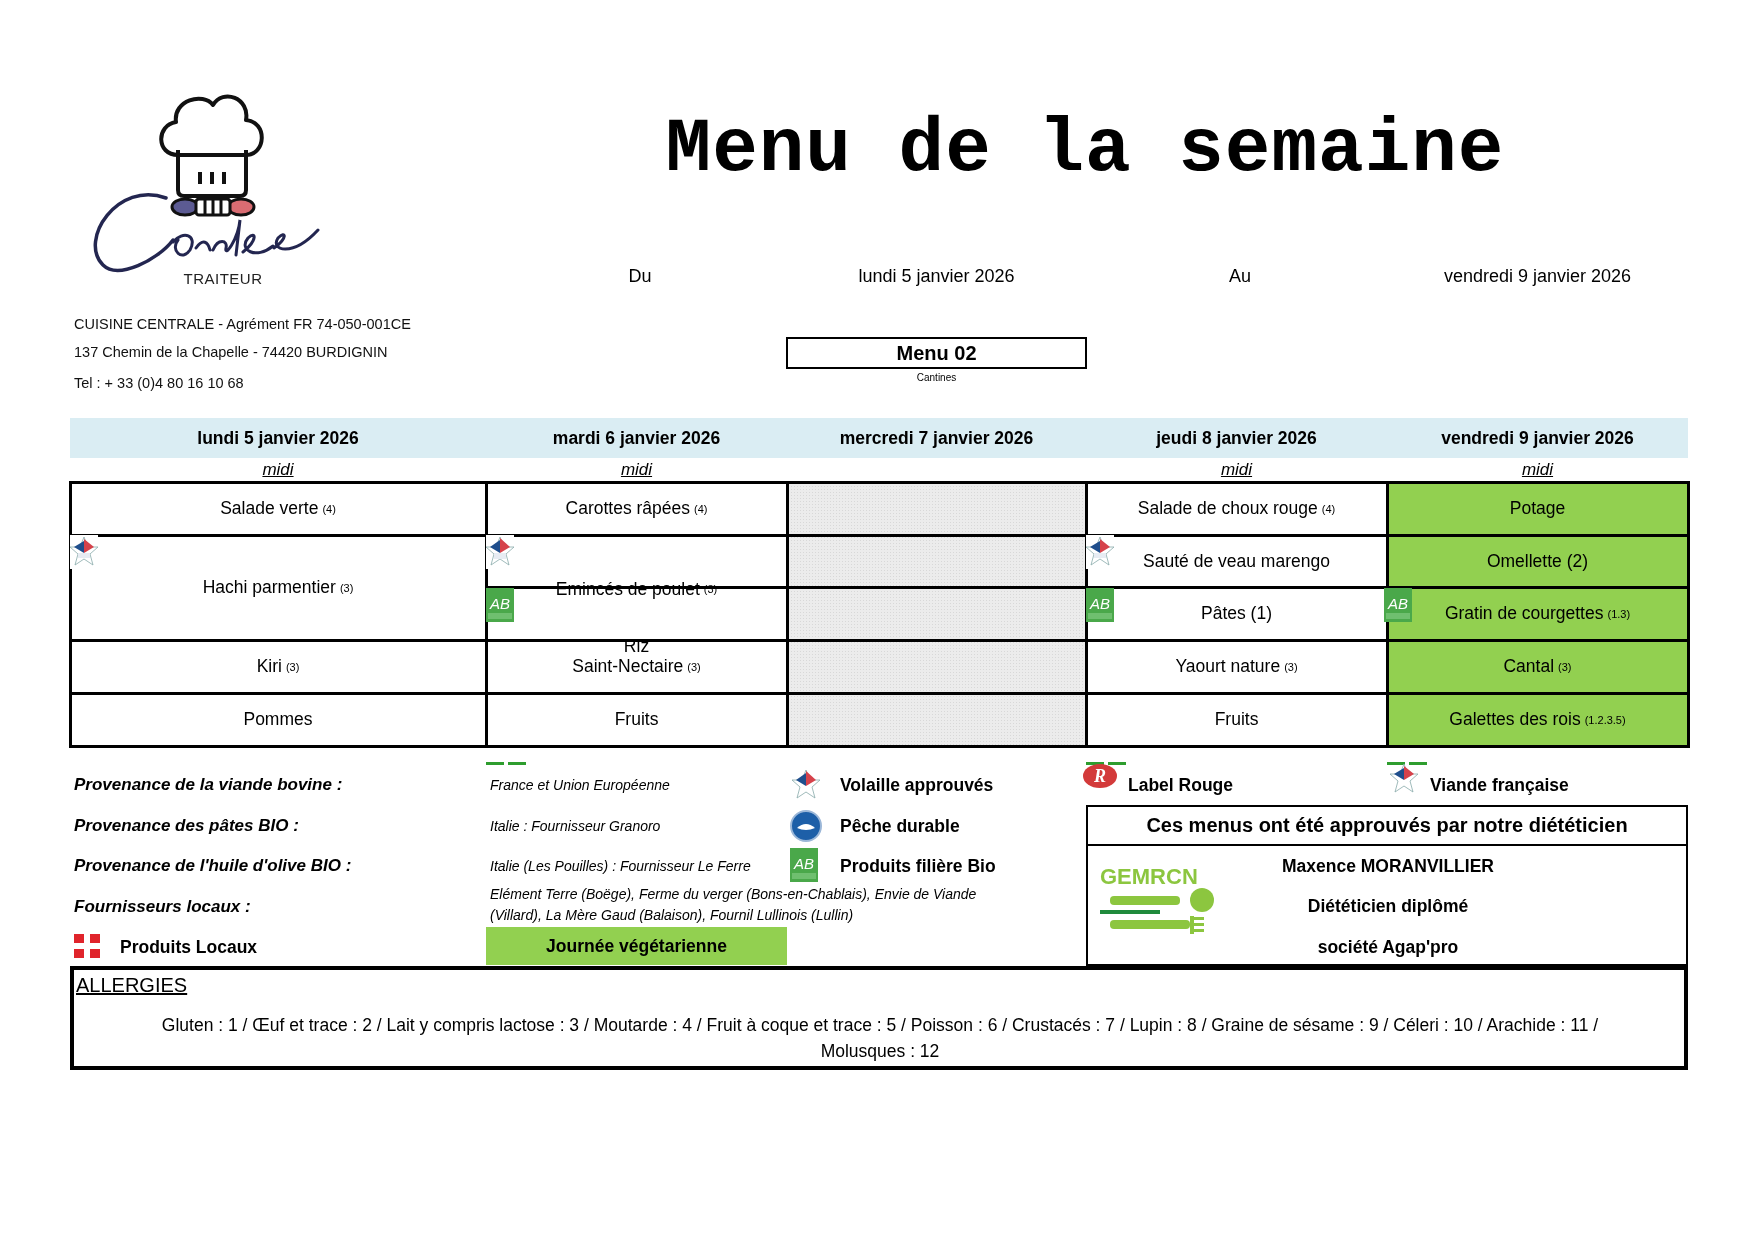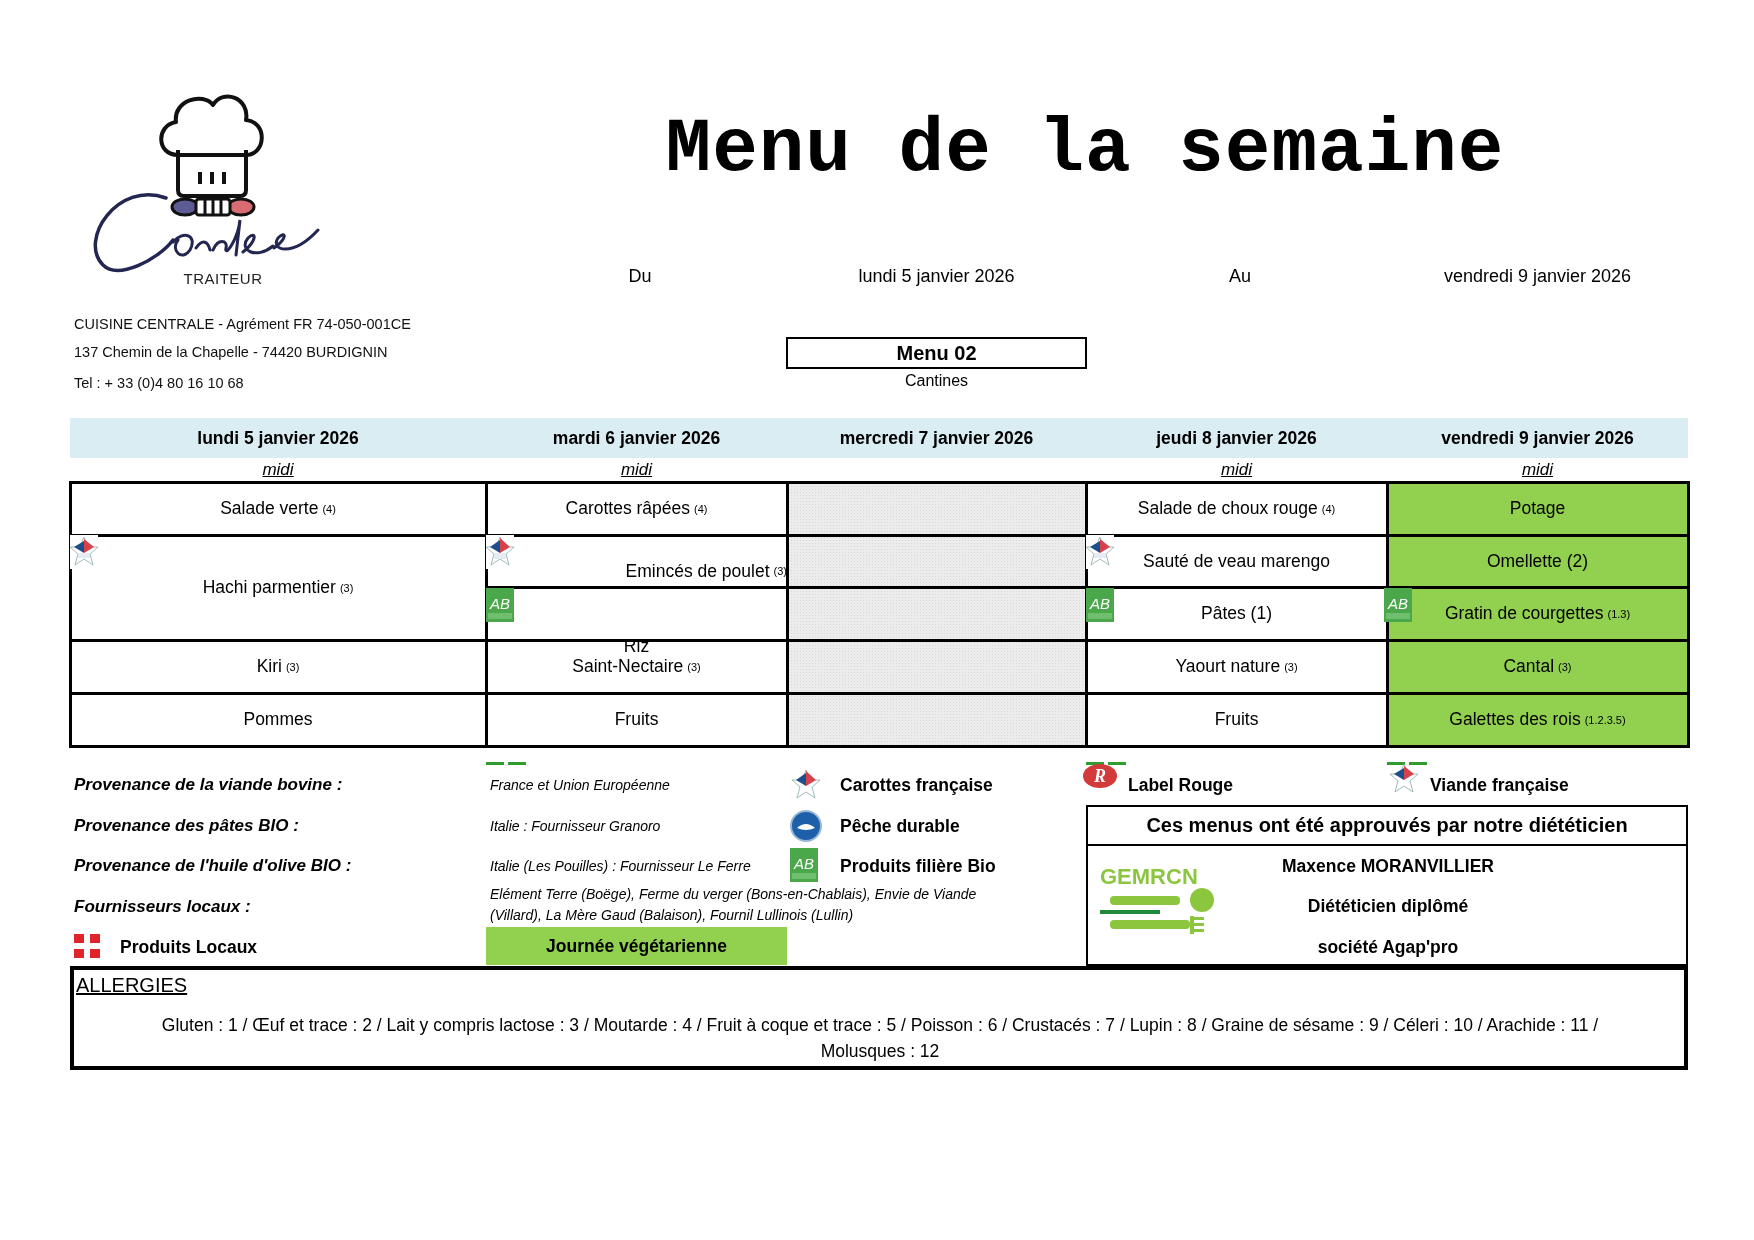--- a/index.html
+++ b/index.html
@@ -4,21 +4,21 @@
 <style>
   html,body{margin:0;padding:0;background:#fff;}
   body{width:1754px;height:1240px;position:relative;overflow:hidden;font-family:"Liberation Sans",sans-serif;color:#000;}
   .abs{position:absolute;}
   
   #logo{left:78px;top:70px;width:290px;height:220px;}
   .company{left:74px;font-size:14.5px;color:#111;}
   #title{left:620px;top:112px;width:930px;font-family:"Liberation Mono",monospace;font-weight:bold;font-size:76px;letter-spacing:1px;text-align:center;line-height:1;}
   .range{top:266px;font-size:18px;font-weight:normal;text-align:center;}
   #menu-box{left:786px;top:337px;width:297px;height:28px;border:2px solid #000;font-size:20px;font-weight:bold;text-align:center;line-height:28px;}
-  #menu-sub{left:786px;top:372px;width:301px;font-size:16px;text-align:center;}
+  #menu-sub{left:786px;top:372px;width:301px;font-size:10px;text-align:center;}
   
   #band{left:70px;top:418px;width:1618px;height:40px;background:#daedf3;}
   .dayhead{top:418px;height:40px;line-height:40px;font-size:17.5px;font-weight:bold;text-align:center;}
   .midi{top:458px;height:24px;line-height:24px;font-size:17px;font-style:italic;text-decoration:underline;text-align:center;}
   
   .cell{box-sizing:border-box;display:flex;align-items:center;justify-content:center;font-size:17.5px;text-align:center;}
   .cell small{font-size:11px;margin-left:4px;}
   .grey{background:#ececec;background-image:radial-gradient(#d8d8d8 0.6px,transparent 0.7px);background-size:3px 3px;}
   .green{background:#92d050;}
   .hl{position:absolute;height:2.5px;background:#000;}
@@ -101,21 +101,21 @@
     <small>(3)</small>
   </div>
 <div class="abs cell" style="left:70px;top:693px;width:416px;height:53px;">
     <span>Pommes</span>
   </div>
 
 <div class="abs cell" style="left:486px;top:482px;width:301px;height:53px;">
     <span>Carottes râpées</span>
     <small>(4)</small>
   </div>
-<div class="abs cell" style="left:486px;top:545px;width:301px;height:52px;justify-content:flex-end;">
+<div class="abs cell" style="left:486px;top:563px;width:301px;height:52px;">
     <span>Emincés de poulet</span>
     <small>(3)</small>
   </div>
 <div class="abs cell" style="left:486px;top:620px;width:301px;height:53px;">
     <span>Riz</span>
   </div>
 <div class="abs cell" style="left:486px;top:640px;width:301px;height:53px;">
     <span>Saint-Nectaire</span>
     <small>(3)</small>
   </div>
@@ -226,21 +226,21 @@
 <div class="abs provval" style="top:858px;">Italie (Les Pouilles) : Fournisseur Le Ferre</div>
 <div class="abs prov" style="top:897px;">Fournisseurs locaux :</div>
 <div class="abs provval" style="top:886px;">Elément Terre (Boëge), Ferme du verger (Bons-en-Chablais), Envie de Viande</div>
 <div class="abs provval" style="top:907px;">(Villard), La Mère Gaud (Balaison), Fournil Lullinois (Lullin)</div>
 
 <svg class="abs" style="left:790px;top:768px;" width="32" height="34" viewBox="0 0 28 34">
   <polygon points="14,2 18,12 28,12 20,19 23,30 14,24 5,30 8,19 0,12 10,12" fill="#fff" stroke="#8aa" stroke-width="0.8"></polygon>
   <path d="M4 12 L14 5 L14 18 Z" fill="#1f4e8c"></path>
     <path d="M14 3 L24 12 L14 18 Z" fill="#d6424b"></path>
 </svg>
-<div class="abs legend" style="left:840px;top:775px;">Carottes française</div>
+<div class="abs legend" style="left:840px;top:775px;">Volaille approuvés</div>
 
 <svg class="abs" style="left:790px;top:810px;" width="32" height="32" viewBox="0 0 32 32">
   <circle cx="16" cy="16" r="15" fill="#1d5fa8" stroke="#9bb7d8" stroke-width="2"></circle>
   <path d="M7 18 Q16 10 25 18 Q16 22 7 18 Z" fill="#fff"></path>
 </svg>
 <div class="abs legend" style="left:840px;top:816px;">Pêche durable</div>
 
 <svg class="abs" style="left:790px;top:848px;" width="28" height="34" viewBox="0 0 28 34">
   <rect x="0" y="0" width="28" height="34" fill="#4aa84a"></rect>
   <text x="14" y="21" font-family="Liberation Sans, sans-serif" font-size="15" font-style="italic" fill="#fff" text-anchor="middle">AB</text>

